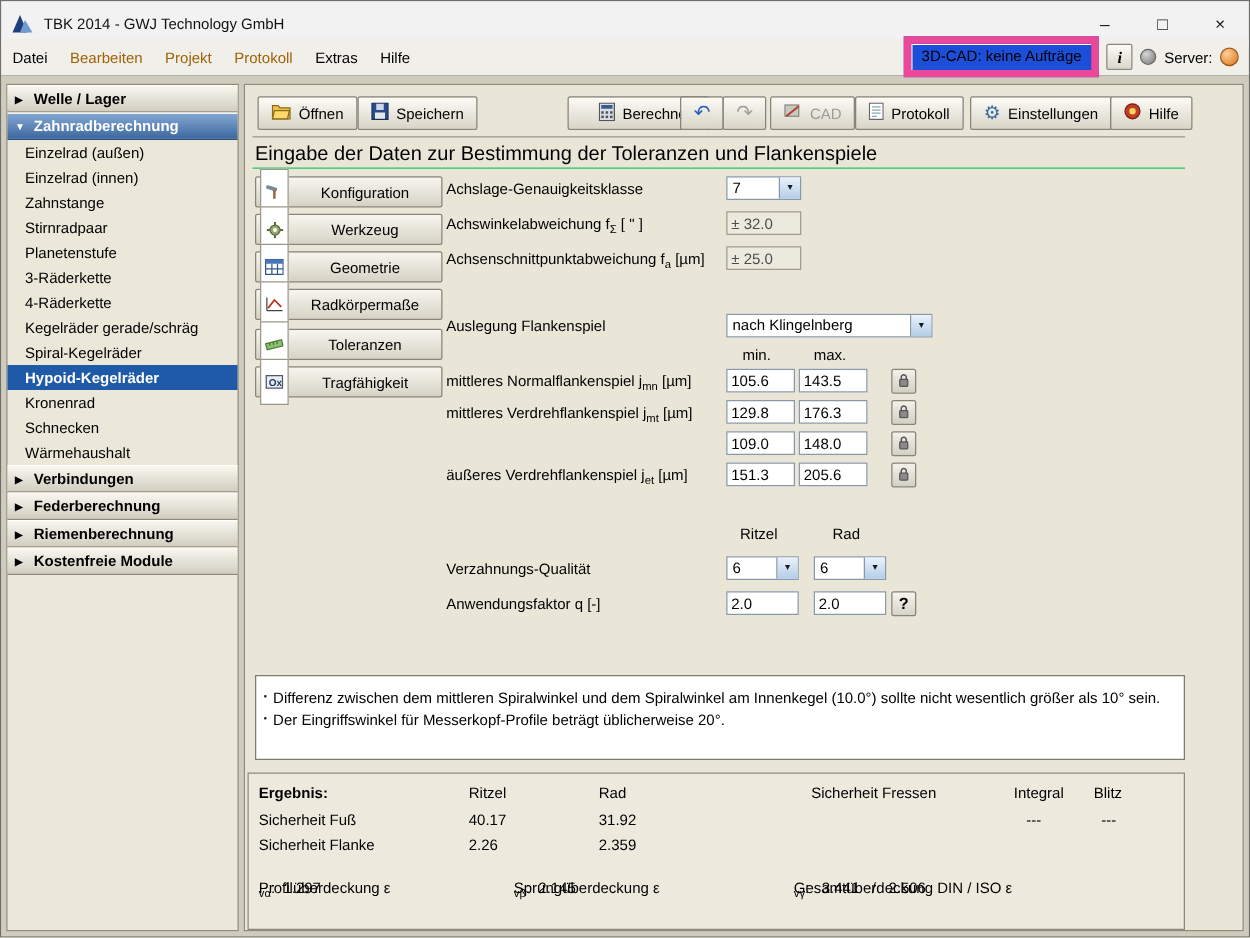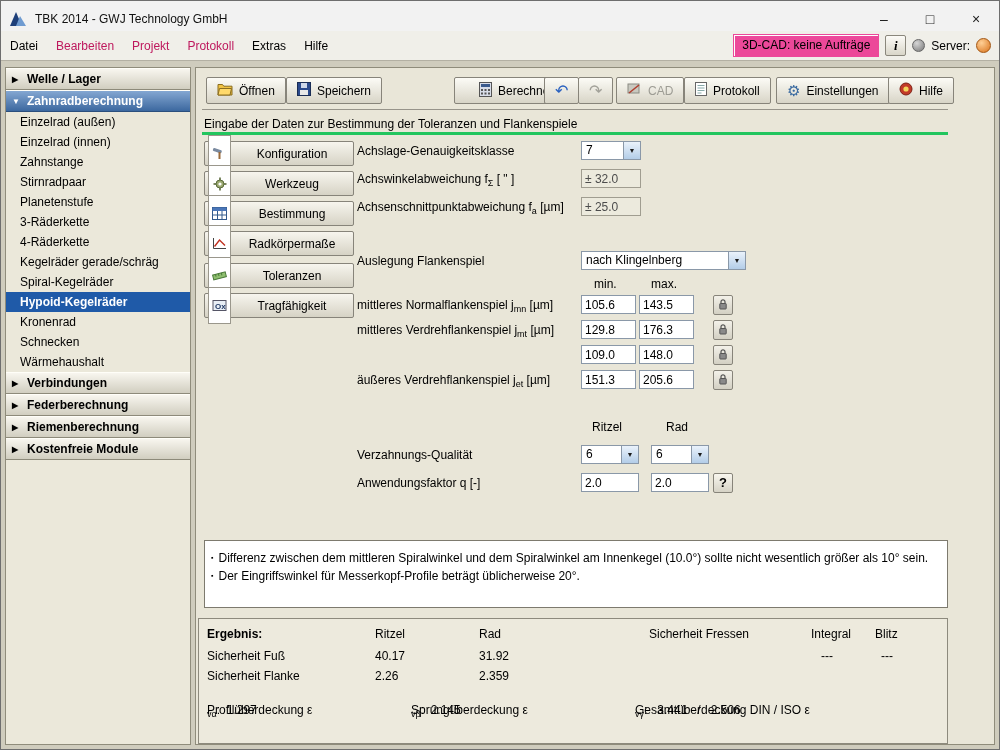--- a/index.html
+++ b/index.html
@@ -16,23 +16,23 @@
   
   .titlebar { position: absolute; top: 0; left: 0; right: 0; height: 36px; background: #f2f2f2; border-bottom: 1px solid #d8d8d8; display: flex; align-items: center; }
   .app-icon { margin-left: 8px; width: 18px; height: 16px; display: inline-flex; }
   .title { margin-left: 8px; font-size: 12px; color: #111; }
   .win-controls { margin-left: auto; display: flex; height: 30px; }
   .win-btn { width: 46px; text-align: center; line-height: 30px; font-size: 14px; color: #222; cursor: default; }
 
   
   .menubar { position: absolute; top: 30px; left: 0; right: 0; height: 30px; background: #f0efe9; border-bottom: 1px solid #b3b0a3; display: flex; align-items: center; }
   .menu-item { padding: 0 9px; font-size: 12px; }
-  .menu-item.disabled { color: #be185d; }
+  .menu-item.disabled { color: #a16207; }
   .menu-right { margin-left: auto; display: flex; align-items: center; gap: 6px; padding-right: 8px; }
-  .cad-status-box { border: 1px solid #ec4899; background: #ec4899; padding: 3px 8px 4px 8px; font-size: 12px; box-shadow: inset 1px 1px 0 #fff; }
+  .cad-status-box { border: 6px solid #ec4899; background: #1d4ed8; padding: 3px 8px 4px 8px; font-size: 12px; box-shadow: inset 1px 1px 0 #fff; }
   .info-btn { width: 21px; height: 21px; border: 1px solid #8a877c; background: linear-gradient(#fcfbf7, #d9d6c9); font-family: "Liberation Serif", serif; font-weight: bold; font-style: italic; font-size: 13px; border-radius: 2px; }
   .dot { display: inline-block; border-radius: 50%; }
   .dot.gray { width: 13px; height: 13px; background: radial-gradient(circle at 35% 30%, #d6d6d6, var(--cad-dot, #777)); border: 1px solid #666; }
   .dot.orange { width: 15px; height: 15px; background: radial-gradient(circle at 35% 30%, #ffd096, var(--server-dot, #d9731c)); border: 1px solid #a35510; }
   .server-label { font-size: 12px; }
 
   
   .content { position: absolute; top: 61px; left: 0; right: 0; bottom: 0; background: #cfccbd; }
   .sidebar { position: absolute; top: 5px; left: 4px; width: 186px; bottom: 4px; background: #ebe8da; border: 1px solid #8f8c7b; }
   .group-header { height: 22px; display: flex; align-items: center; gap: 6px; padding-left: 6px; background: linear-gradient(#f8f6ef, #d1cec0); border-top: 1px solid #fffef8; border-bottom: 1px solid #8d8a7a; font-weight: bold; font-size: 12px; cursor: default; }
@@ -43,21 +43,21 @@
 
   
   .main { position: absolute; top: 5px; left: 194px; right: 4px; bottom: 4px; background: #e9e6d8; border: 1px solid #8f8c7b; }
   .toolbar { position: absolute; top: 6px; left: 6px; width: 746px; height: 36px; border-bottom: 1px solid #97948a; }
   .tb-btn { position: absolute; top: 3px; height: 27px; display: flex; align-items: center; gap: 6px; padding: 0 10px; background: linear-gradient(#fcfbf6, #d8d5c7); border: 1px solid #87847a; border-radius: 2px; font-size: 12px; cursor: default; }
   .tb-btn.disabled { color: #9d9c94; }
   .glyph-undo { color: #2b62c0; font-size: 16px; line-height: 16px; }
   .glyph-redo { color: #a3a29a; font-size: 16px; line-height: 16px; }
   .glyph-gear { color: #3a6aa0; font-size: 15px; line-height: 15px; }
 
-  .page-header { position: absolute; top: 46px; left: 6px; width: 746px; height: 21px; line-height: 20px; border-bottom: 3px solid #22c55e; font-size: 12px; padding-left: 2px; }
+  .page-header { position: absolute; top: 46px; left: 6px; width: 746px; height: 21px; line-height: 20px; border-bottom: 1px solid #22c55e; font-size: 16px; padding-left: 2px; }
 
   .nav-btn { position: absolute; left: 8px; width: 150px; height: 25px; background: linear-gradient(#f7f5ee, #d6d3c5); border: 1px solid #87847a; border-radius: 2px; display: flex; align-items: center; font-size: 12px; cursor: default; }
   .nav-icon { width: 23px; height: 37px; margin-left: 3px; border: 1px solid #9a978c; background: #fff; display: flex; align-items: center; justify-content: center; overflow: hidden; }
   .nav-label { flex: 1; text-align: center; }
 
   .flabel { position: absolute; font-size: 12px; line-height: 19px; white-space: nowrap; }
   sub { font-size: 9px; }
   .input { position: absolute; height: 19px; border: 1px solid #8a98a8; background: #fff; font-family: "Liberation Sans", sans-serif; font-size: 12px; padding: 0 3px; }
   .input.disabled { background: #eceadd; color: #4c4c4c; border-color: #a09d90; }
   .combo { position: absolute; height: 19px; border: 1px solid #8a98a8; background: #fff; display: flex; cursor: default; }
@@ -263,21 +263,21 @@
       <div class="nav-btn" style="top:133px;">
         <span class="nav-icon">
           <svg width="15" height="13" viewBox="0 0 15 13">
               <rect x="0.5" y="0.5" width="14" height="12" fill="#fff" stroke="#335a8c"></rect>
               <rect x="0.5" y="0.5" width="14" height="3.5" fill="#4a76b8"></rect>
               <line x1="5.5" y1="4" x2="5.5" y2="12.5" stroke="#335a8c"></line>
               <line x1="10" y1="4" x2="10" y2="12.5" stroke="#335a8c"></line>
               <line x1="0.5" y1="8" x2="14.5" y2="8" stroke="#335a8c"></line>
             </svg>
         </span>
-        <span class="nav-label">Bestimmung</span>
+        <span class="nav-label">Geometrie</span>
       </div>
       <div class="nav-btn" style="top:163px;">
         <span class="nav-icon">
           <svg width="15" height="13" viewBox="0 0 15 13">
               <line x1="1.5" y1="1" x2="1.5" y2="11.5" stroke="#444"></line>
               <line x1="1.5" y1="11.5" x2="14" y2="11.5" stroke="#444"></line>
               <path d="M2.5 9.5 L7.5 3 L13 8.5" stroke="#c03020" fill="none" stroke-width="1.4"></path>
             </svg>
         </span>
         <span class="nav-label">Radkörpermaße</span>

